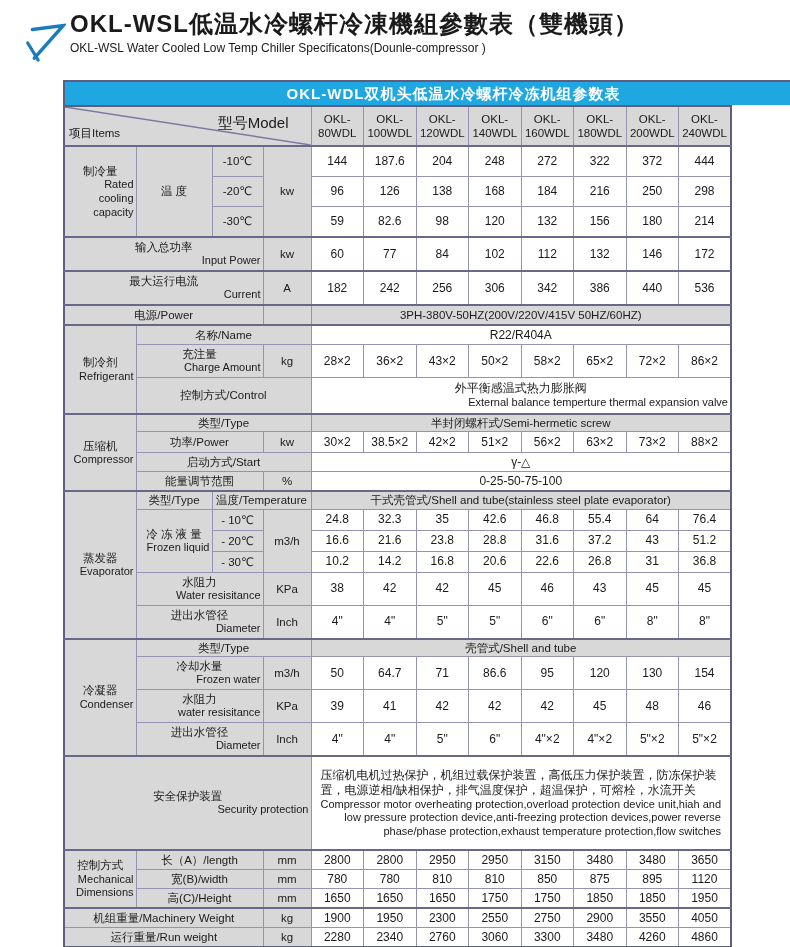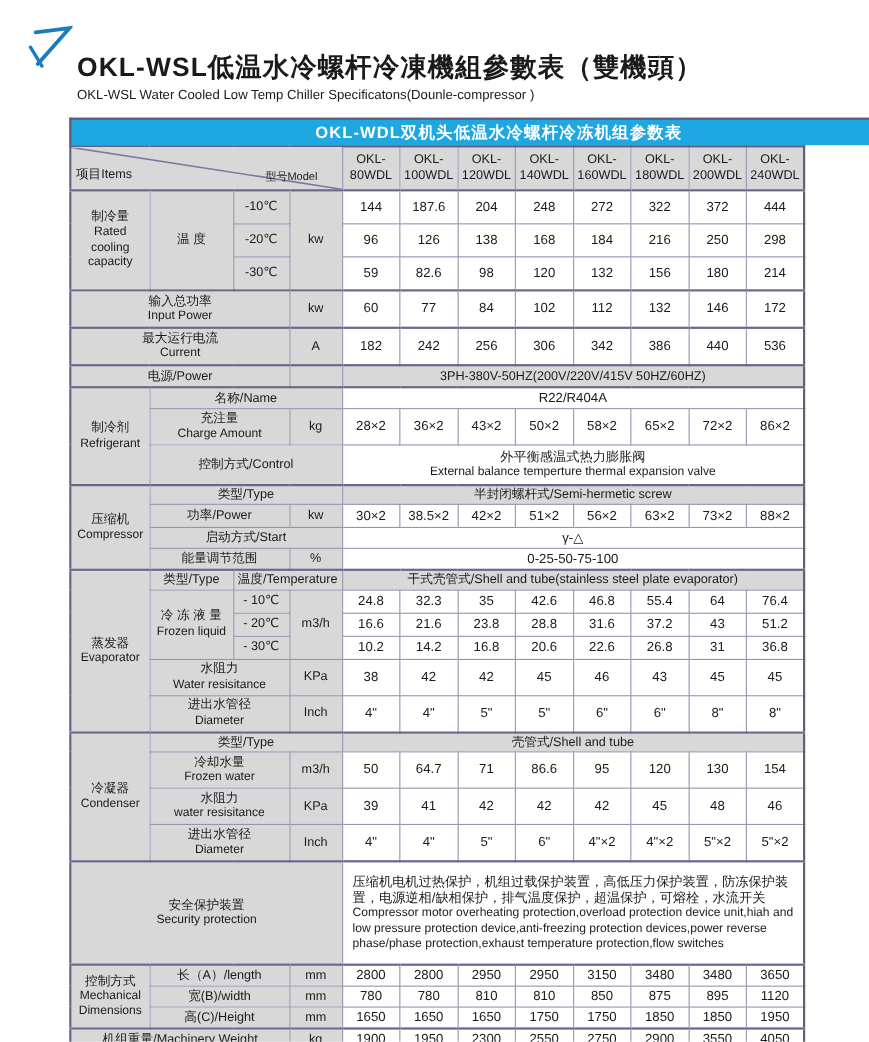--- a/index.html
+++ b/index.html
@@ -5,54 +5,54 @@
   html,body{margin:0;padding:0;background:#ffffff;}
   body{
     width:790px;height:947px;
     font-family:"Liberation Sans","DejaVu Sans",sans-serif;
     color:#1a1a1a;position:relative;
   }
   
   .page-head{display:flex;align-items:flex-start;padding:10px 0 0 20px;}
   .logo{width:46px;height:52px;flex:0 0 46px;margin-top:4px;}
   .titles{margin-left:4px;}
-  .title-zh{font-size:24px;font-weight:bold;letter-spacing:1px;line-height:1.2;margin-top:38px;}
+  .title-zh{font-size:24px;font-weight:bold;letter-spacing:1px;line-height:1.2;}
   .title-en{font-size:12px;font-weight:500;margin-top:2px;}
   
   .table-wrap{margin:14px 0 0 63px;width:781px;}
   .bluebar{
     background:#1ea7e1;color:#ffffff;text-align:center;
     font-size:15px;font-weight:bold;height:23px;line-height:23px;
     border:2px solid #5f5f7d;border-bottom:none;letter-spacing:1px;
   }
   table.spec{border-collapse:collapse;table-layout:fixed;width:667px;border:2px solid #5f5f7d;}
   td{
     border:1px solid #9494b2;font-size:11.5px;text-align:center;vertical-align:middle;
     padding:1px 2px;line-height:1.25;overflow:hidden;word-break:break-word;
   }
   .g{background:#d8d8d8;}
   .v{background:#ffffff;font-size:12px;}
   tr.sec td{border-top:2px solid #68688a;}
   .z,.e{display:block;}
-  .e{font-size:11px;}
+  .e{font-size:11px;text-align:right;}
   .left{text-align:left;padding:4px 9px;}
   
   .h16 td{height:14px;}
   .h18 td{height:16px;}
   .h20 td{height:18px;}
   .h29 td{height:27px;}
   .h32 td{height:30px;}
   .h35 td{height:33px;}
   .h38 td{height:36px;}
   .h86 td{height:84px;margin-left:24px;}
   
   .diag{position:relative;padding:0;}
   .diag svg{position:absolute;left:0;top:0;width:100%;height:100%;}
   .diag .it{position:absolute;left:4px;bottom:5px;font-size:11.5px;}
-  .diag .md{position:absolute;right:22px;top:22px;font-size:10px;}
+  .diag .md{position:absolute;right:22px;top:7px;font-size:15px;}
 </style>
 </head>
 <body>
 
 <div class="page-head">
   <svg class="logo" viewBox="0 0 48 52">
     <polyline points="13,15 45,11 15,45" fill="none" stroke="#1a7cc0" stroke-width="3.6" stroke-linecap="round" stroke-linejoin="miter"></polyline>
     <line x1="8" y1="29" x2="19" y2="47" stroke="#1a7cc0" stroke-width="3.2" stroke-linecap="round"></line>
   </svg>
   <div class="titles">

